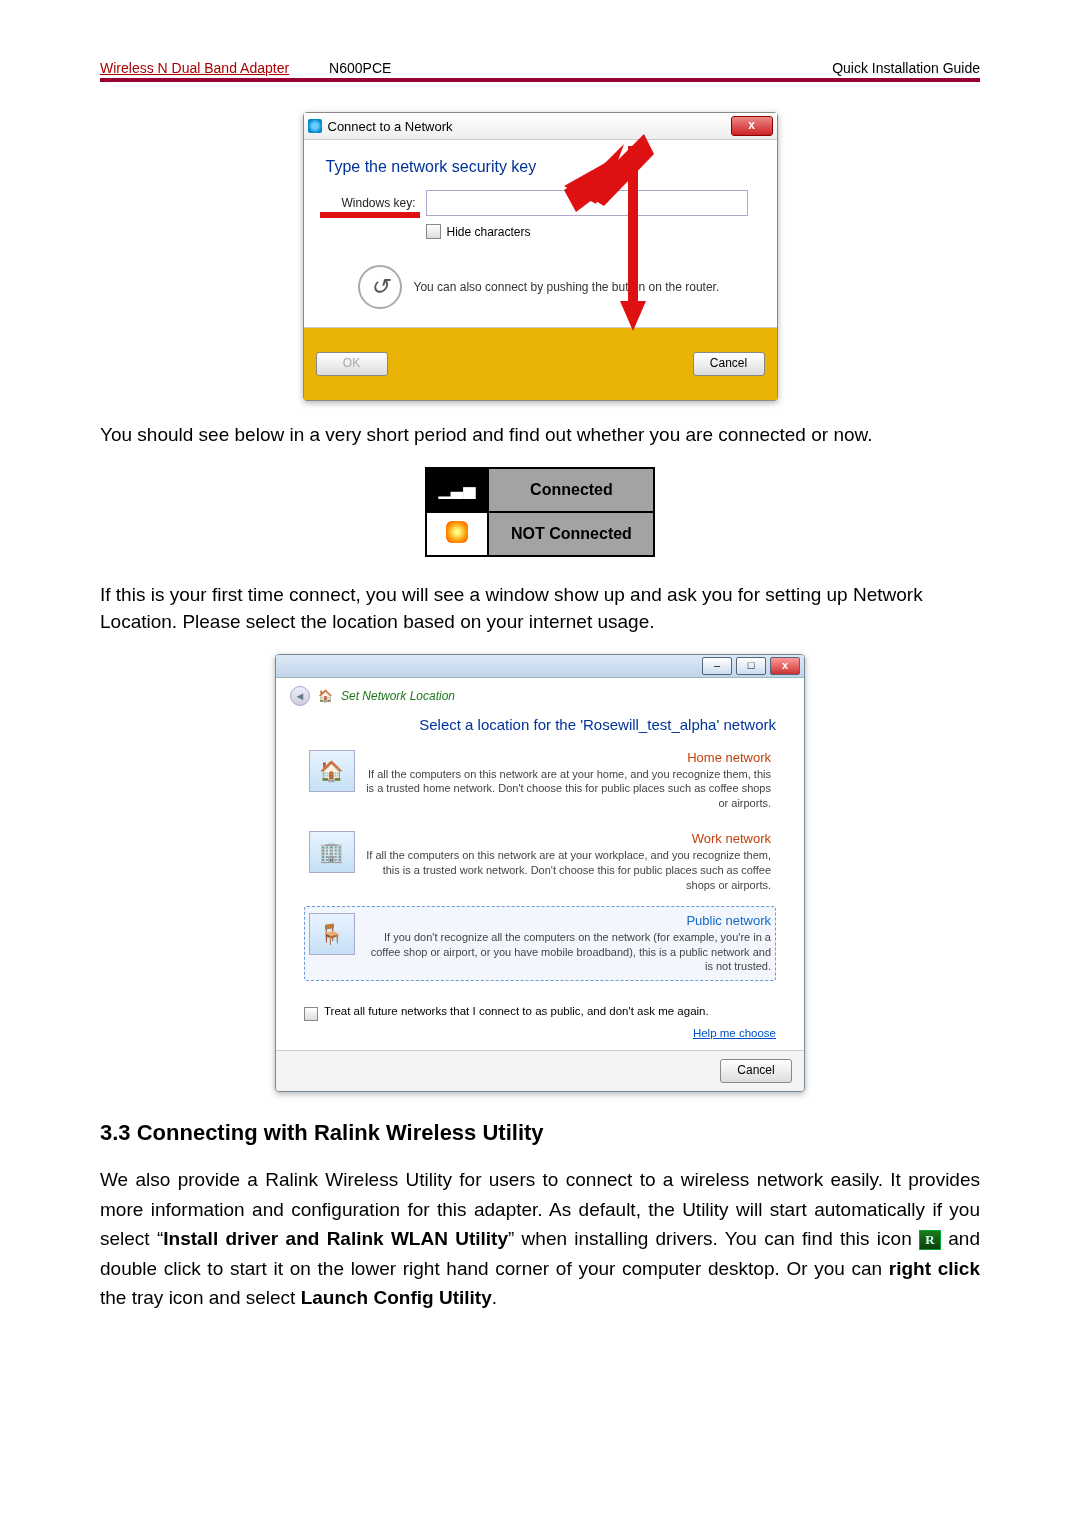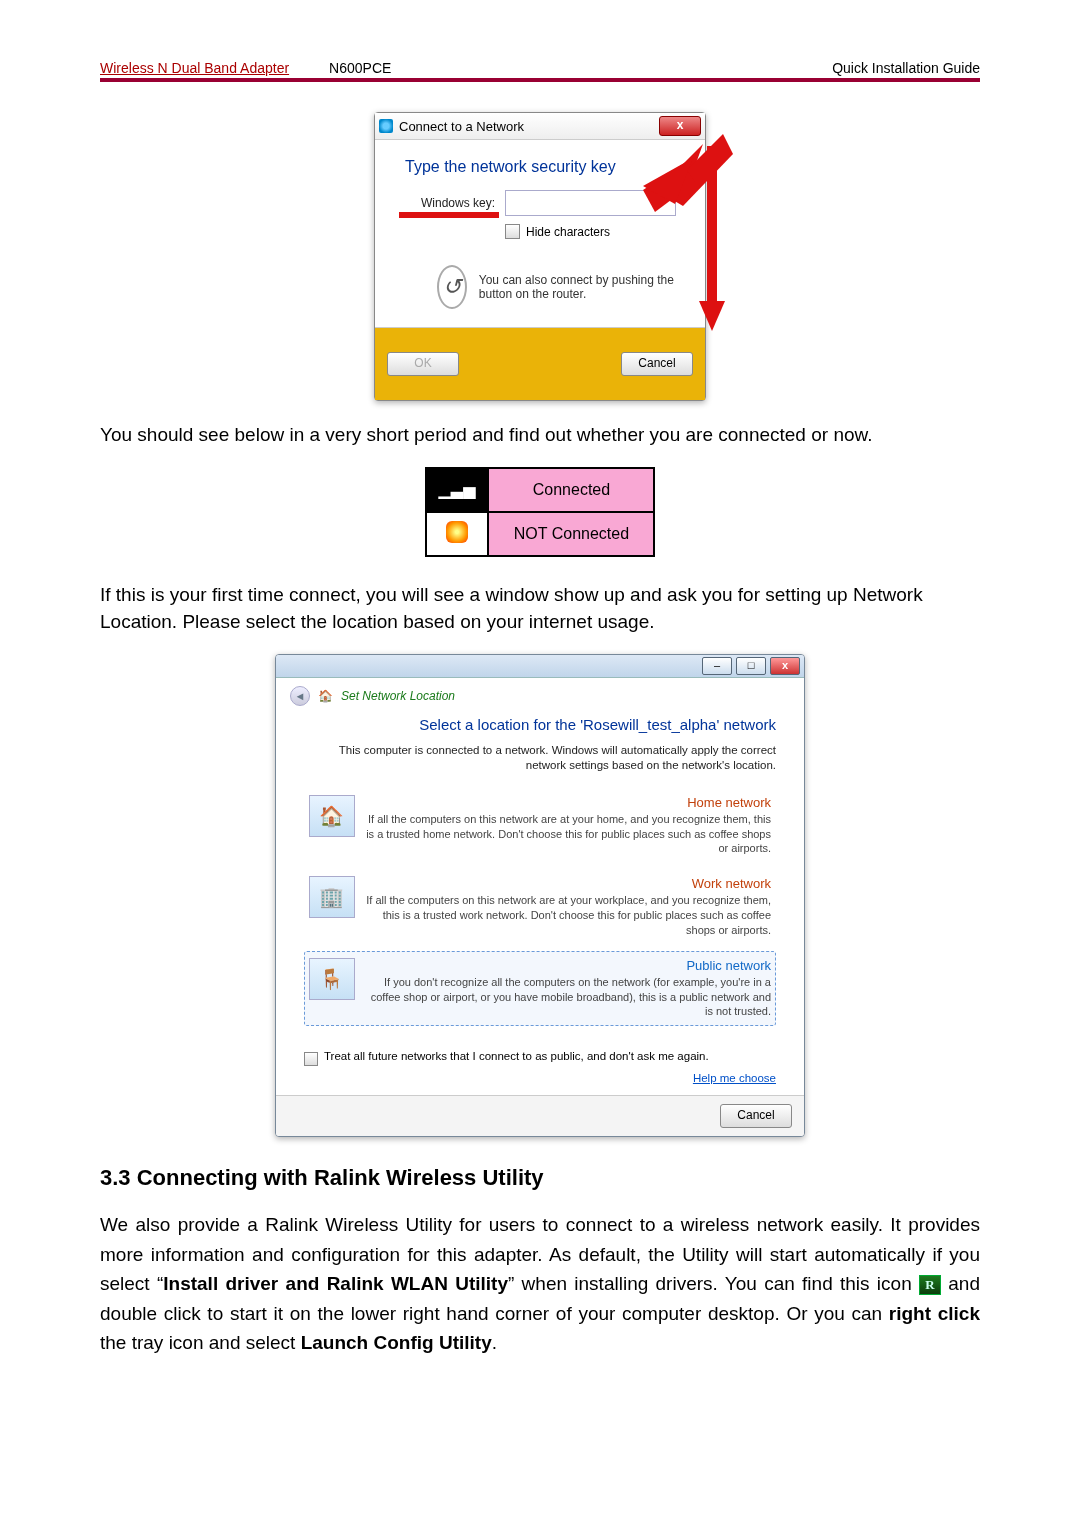--- a/index.html
+++ b/index.html
@@ -37,21 +37,21 @@
   }
   .header-bar {
     height: 4px;
     width: 100%;
     background: #990033;
     margin-top: 2px;
   }
 
   
   .dlg1-wrap {
-    width: 332px;
+    width: 475px;
     margin: 30px auto 20px auto;
   }
   .dlg1 {
     border: 1px solid #888;
     border-radius: 4px;
     background: #fff;
     box-shadow: 0 2px 6px rgba(0,0,0,0.3);
     font-family: "Segoe UI", Tahoma, sans-serif;
   }
   .dlg1-title {
@@ -77,21 +77,20 @@
     border: 1px solid #800;
     border-radius: 3px;
     text-align: center;
     font-weight: bold;
     font-size: 12px;
     line-height: 16px;
   }
   .dlg1-body {
     padding: 18px 29px 4px 22px;
     position: relative;
-    margin-left: 8px;
   }
   .dlg1-body .prompt {
     color: #003399;
     font-size: 16px;
     margin-bottom: 14px;
   }
   .dlg1-body .row {
     display: flex; align-items: center; margin-bottom: 8px;
     position: relative;
   }
@@ -146,21 +145,21 @@
     vertical-align: middle;
   }
   .conn-table .icon-cell { background:#000; width:30px; text-align:center; }
   .conn-table .bars { display:inline-block; color:#fff; font-size:16px; }
   .conn-table .glow {
     width:22px; height:22px; display:inline-block;
     background: radial-gradient(circle,#ff8 10%,#f90 60%,#f30 100%);
     border-radius:6px;
   }
   .conn-table .txt-cell {
-    background:#f9a8d4; min-width:140px; font-weight:normal; font-size:16px;
+    background:#a3a3a3; min-width:140px; font-weight:bold; font-size:16px;
     text-align:center; color:#000;
   }
 
   
   .dlg2-wrap { width: 530px; margin: 18px auto 28px auto; }
   .dlg2 {
     border:1px solid #789; border-radius:4px; box-shadow:0 2px 6px rgba(0,0,0,0.3);
     background:#fff; font-family:"Segoe UI",Tahoma,sans-serif; font-size:12px;
     overflow:hidden;
   }
@@ -310,21 +309,20 @@
           <div class="wbtn">□</div>
           <div class="wbtn close">x</div>
         </div>
         <div class="dlg2-crumb">
           <div class="back">◄</div>
           <span style="color:#2a7;">🏠</span>
           <span style="color:#1a7a1a;font-style:italic;">Set Network Location</span>
         </div>
         <div class="dlg2-body">
           <div class="heading">Select a location for the 'Rosewill_test_alpha' network</div>
-          <div class="desc">This computer is connected to a network. Windows will automatically apply the correct network settings based on the network's location.</div>
 
           <div class="netopt">
             <div class="nicon">🏠</div>
             <div class="ntxt">
               <div class="nhead">Home network</div>
               <div class="ndesc">If all the computers on this network are at your home, and you recognize them, this is a trusted home network.  Don't choose this for public places such as coffee shops or airports.</div>
             </div>
           </div>
 
           <div class="netopt">

